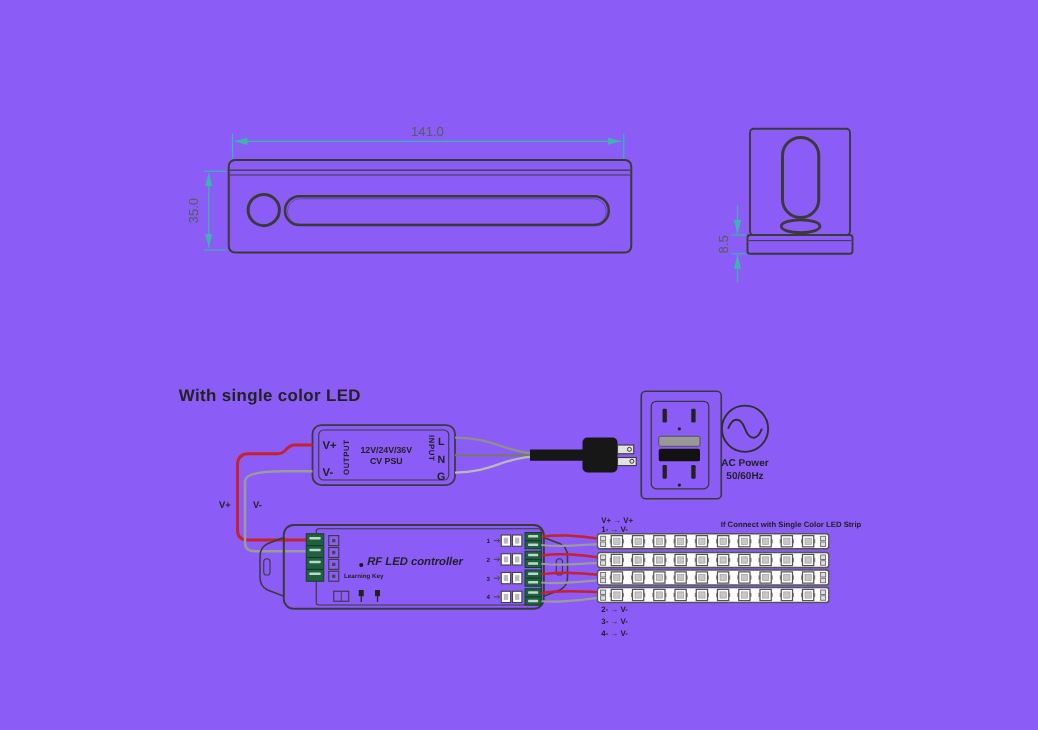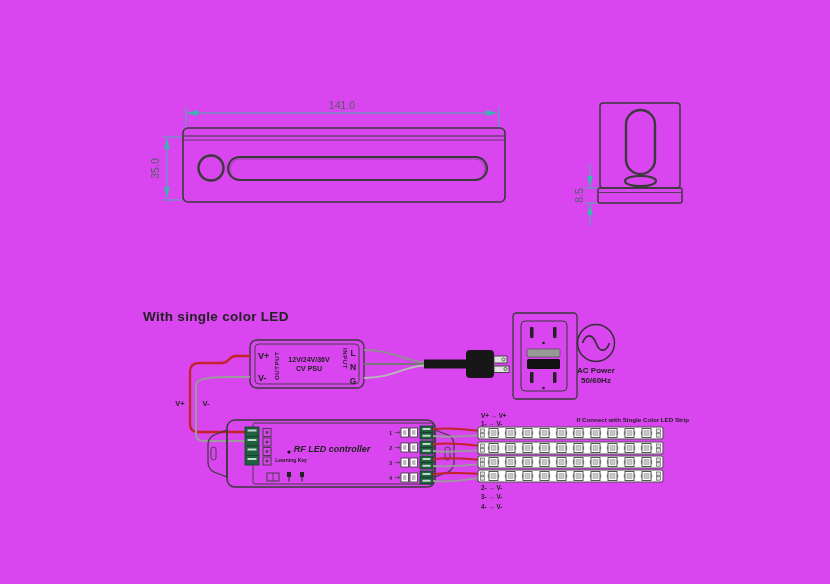--- a/index.html
+++ b/index.html
@@ -1,16 +1,16 @@
 <!DOCTYPE html>
 <html style="--dimension: #3cb4b0; --outline: #3a3a3a; --wire-red: #c4232a; --wire-gray: #9b9b9b; --terminal-green: #20603f;"><head>
 <meta charset="utf-8">
 <style>
   html,body{margin:0;padding:0;background:#fff;}
-  .canvas{position:relative;width:830px;height:584px;background:#d946ef;overflow:hidden;
+  .canvas{position:relative;width:830px;height:584px;background:#8b5cf6;overflow:hidden;
           font-family:"Liberation Sans",sans-serif;}
   svg{position:absolute;top:0;left:0;}
   svg text{font-family:"Liberation Sans",sans-serif;fill:#222;}
   .outline{stroke:var(--outline,#3a3a3a);fill:none;}
   .dimline{stroke:var(--dimension,#3cb4b0);stroke-width:1;fill:none;}
   .dimtext{fill:#525f5f;font-size:10.5px;}
   .wire-red{stroke:var(--wire-red,#c4232a);fill:none;}
   .wire-gray{stroke:var(--wire-gray,#9b9b9b);fill:none;}
   .tgreen{fill:var(--terminal-green,#20603f);stroke:#123f2a;stroke-width:.8;}
   .tdash{fill:#d9efe2;opacity:.85;}

